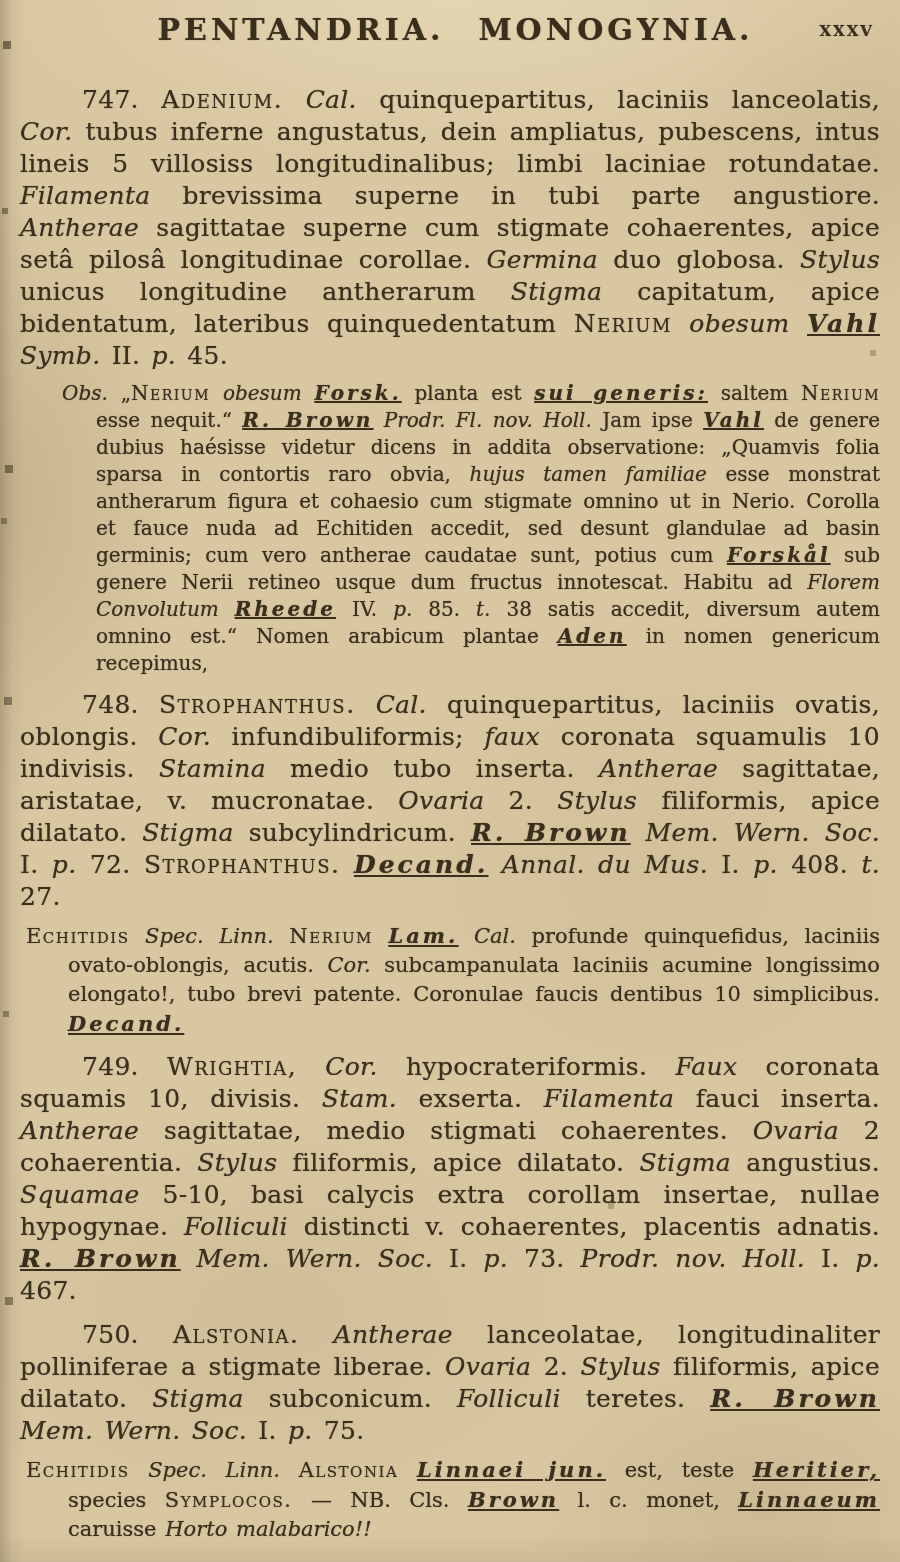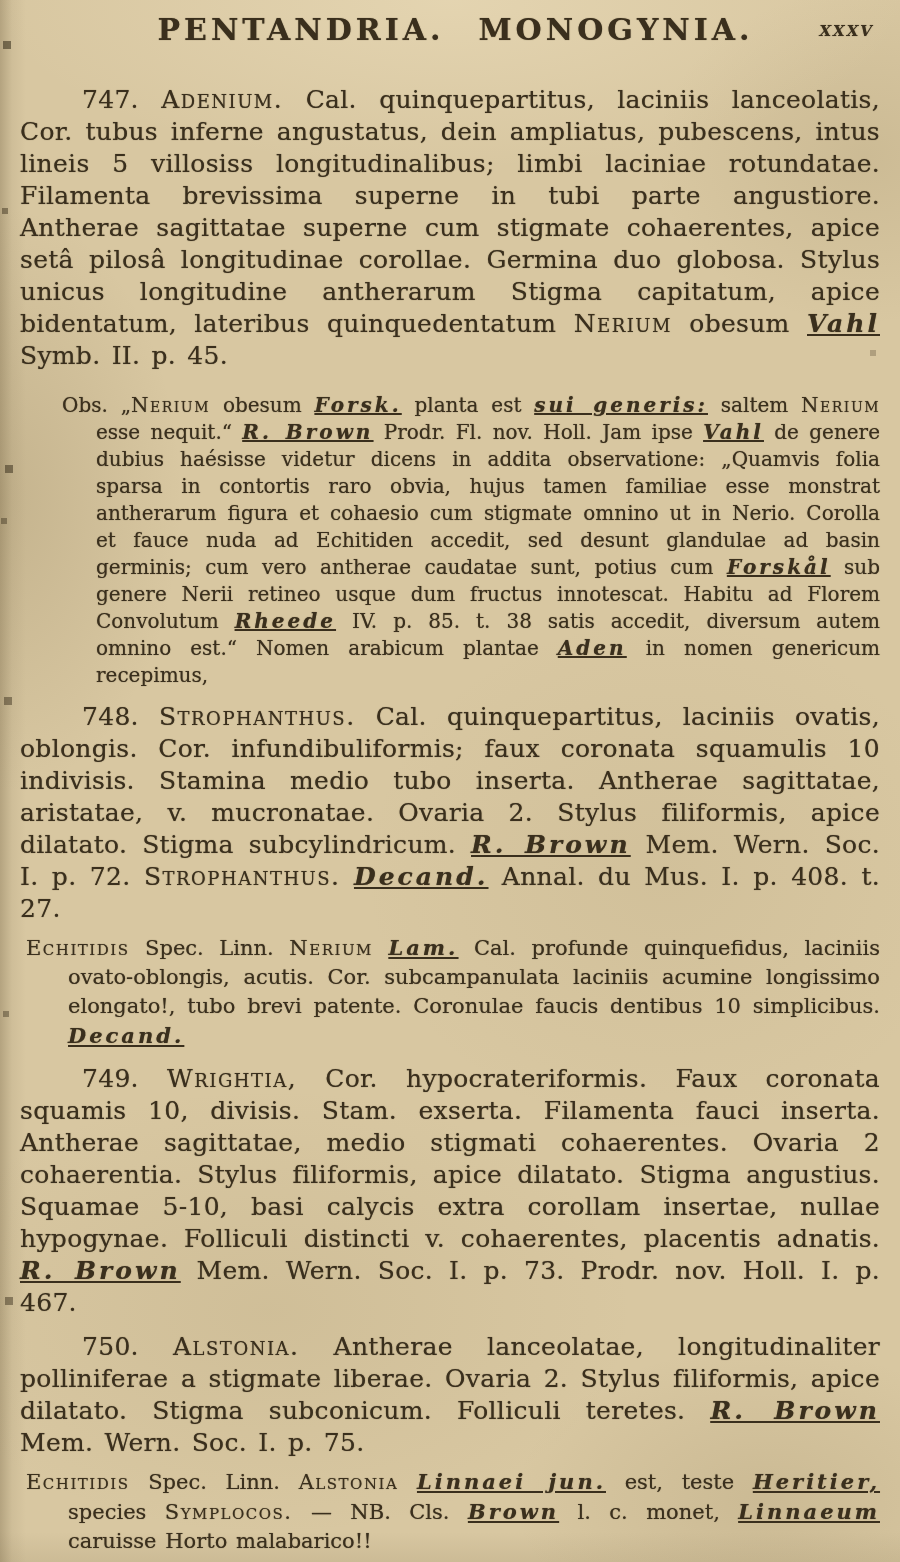--- a/index.html
+++ b/index.html
@@ -33,31 +33,31 @@
       7px 700px 0 3px rgba(50,40,22,.45),
       5px 1013px 0 2px rgba(50,40,22,.4),
       8px 1300px 0 3px rgba(50,40,22,.45),
       872px 352px 0 2px rgba(50,40,22,.25),
       610px 1205px 0 2px rgba(50,40,22,.25);}
   .header{position:relative;height:42px;margin-bottom:6px;}
   .title{position:absolute;left:11px;right:0;text-align:center;
     font-size:30px;font-weight:bold;letter-spacing:4px;white-space:nowrap;}
   .title .gap{display:inline-block;width:34px;}
   .pagenum{position:absolute;right:6px;top:4px;font-size:21px;font-weight:bold;
-    font-variant:small-caps;letter-spacing:2px;font-style:italic;}
+    font-variant:small-caps;letter-spacing:2px;}
   .para{margin:0;text-align:justify;}
   .type-entry{font-size:25px;line-height:32px;word-spacing:3px;letter-spacing:0.3px;
     text-indent:62px;margin-top:12px;}
   .type-entry.first{margin-top:30px;}
   .type-obs{font-size:20px;line-height:27px;word-spacing:2px;
-    margin-top:20px;margin-left:42px;padding-left:34px;text-indent:-34px;}
+    margin-top:8px;margin-left:42px;padding-left:34px;text-indent:-34px;}
   .type-species{font-size:21px;line-height:29px;word-spacing:2px;
     margin-top:8px;margin-left:6px;padding-left:42px;text-indent:-42px;}
   .run-n{}
-  .run-i{}
+  .run-i{font-style:italic;}
   .run-sc{font-variant:small-caps;letter-spacing:1.5px;}
   .run-isp{font-style:italic;font-weight:bold;letter-spacing:3px;text-decoration:underline;}
 </style>
 </head>
 <body>
 
 <div class="page ink">
   <div class="specks"></div>
 
   <div class="header">

